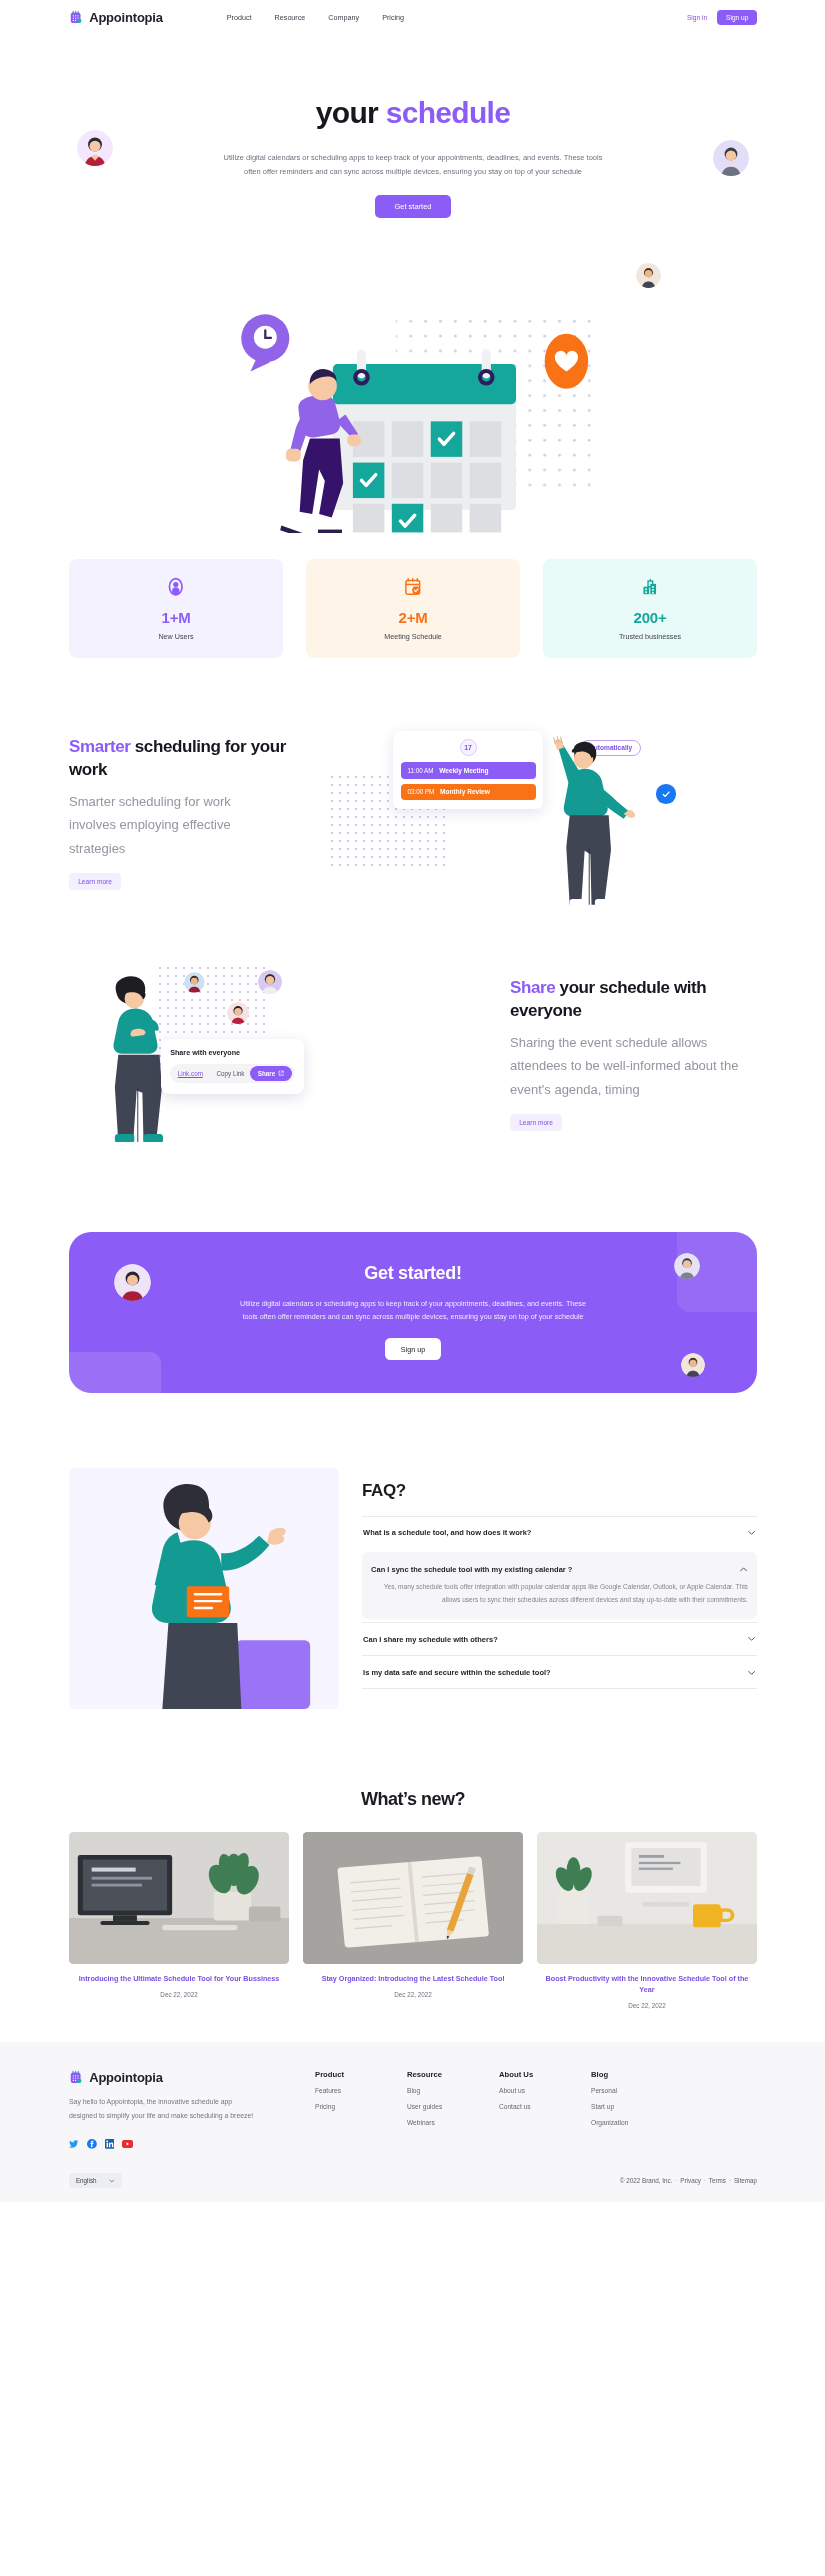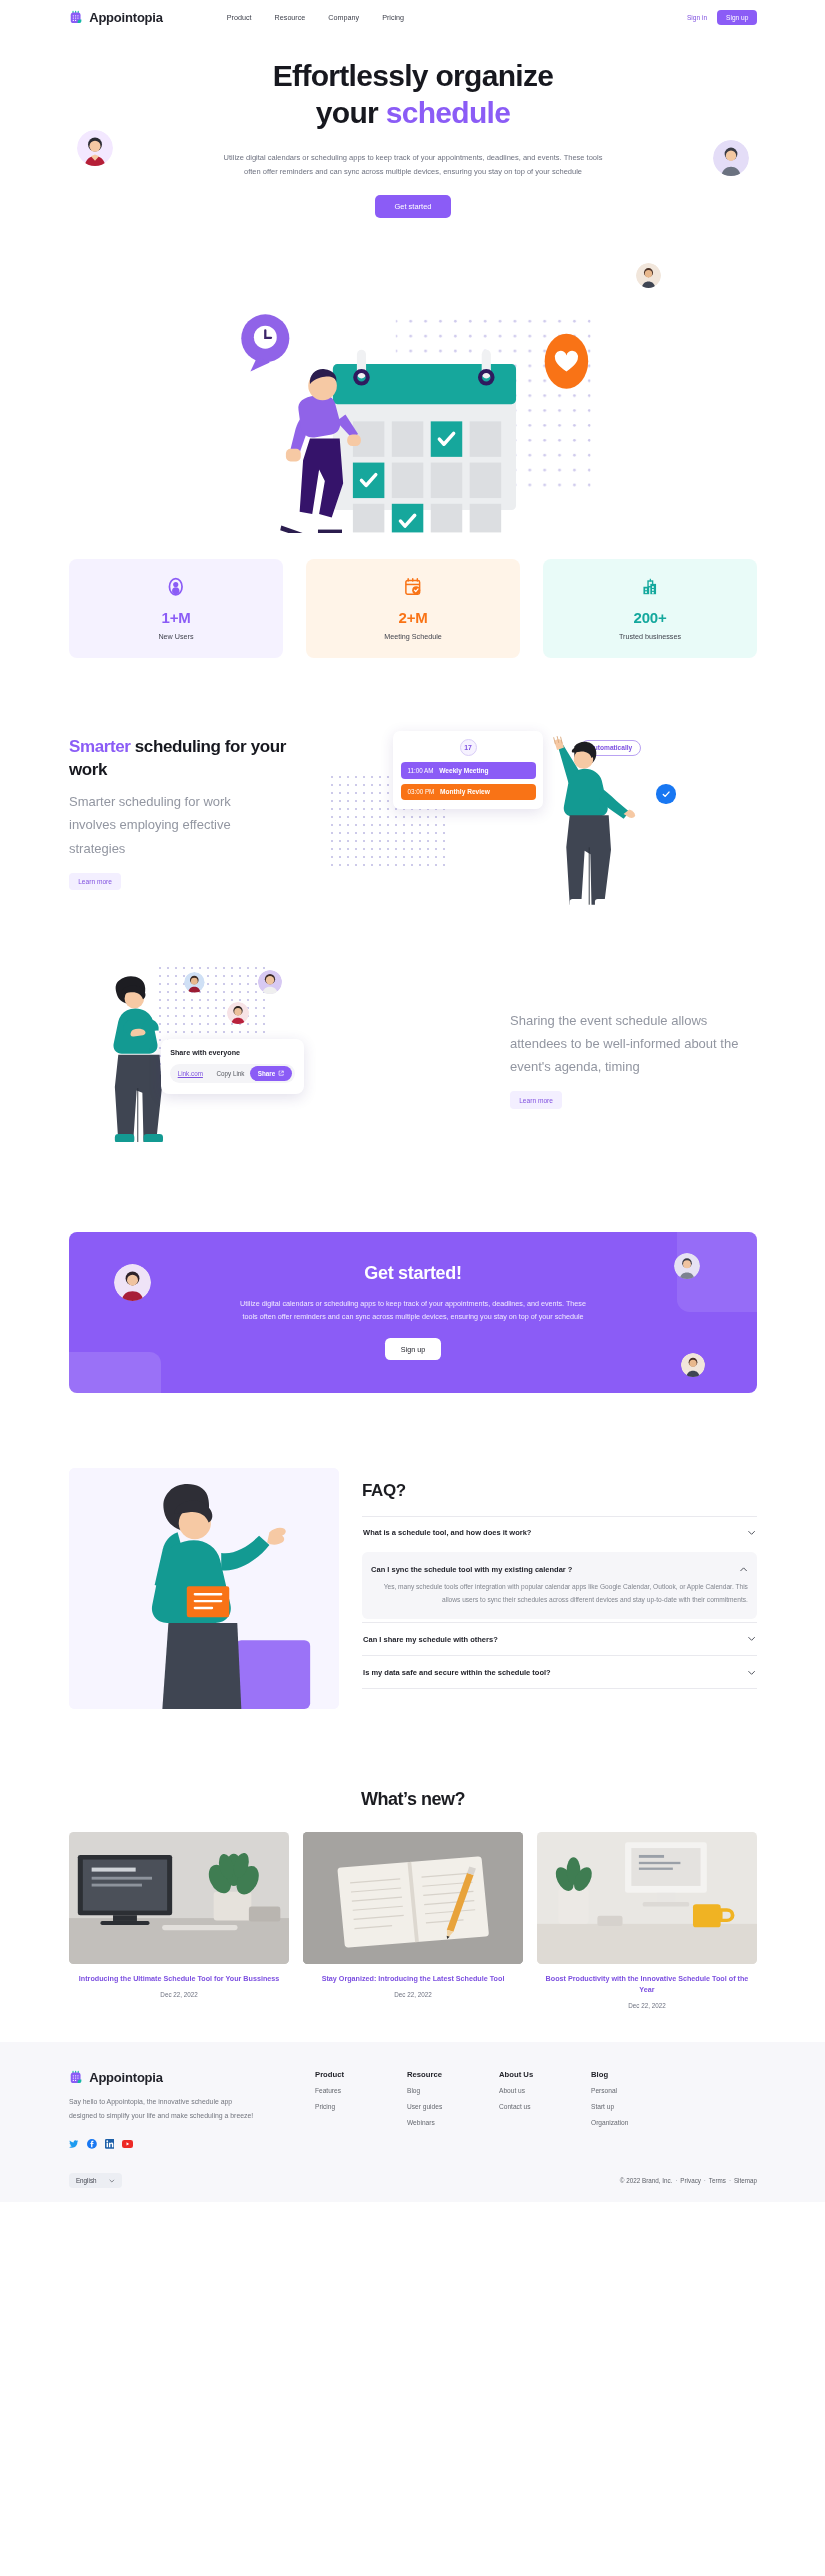--- a/index.html
+++ b/index.html
@@ -129,21 +129,21 @@
   .share-btn {
     background: #8b5cf6; color: #fff; border: none; border-radius: 10.3px;
     padding: 4px 7.5px; font-size: 6.3px; font-weight: 700; cursor: pointer;
     display: flex; align-items: center; gap: 2.9px; font-family: inherit;
   }
   .mini-av { position: absolute; border-radius: 50%; overflow: hidden; }
 
   
   .cta-outer { padding: 0 69px; }
   .cta {
-    position: relative; background: #8b5cf6; border-radius: 8px;
+    position: relative; background: #8b5cf6; border-radius: 22px;
     padding: 31px 23px 33px; text-align: center; color: #fff; overflow: hidden;
   }
   .cta h2 { font-size: 18px; font-weight: 800; letter-spacing: -0.3px; }
   .cta p { margin: 12.6px auto 0; width: 356px; font-size: 7.2px; line-height: 1.85; color: #f2ecff; }
   .cta-btn {
     margin-top: 15px; background: #fff; color: #22232b; border: none;
     border-radius: 5.2px; padding: 6.3px 16px; font-size: 7.2px; cursor: pointer;
     font-family: inherit;
   }
   .cta-blob-1 {
@@ -255,21 +255,21 @@
     </div>
 
     <div class="nav-right">
       <span class="signin">Sign in</span>
       <button class="signup-btn">Sign up</button>
     </div>
   </div>
 
   <div class="hero">
     <h1>
-      <span>Effortlessly organize</span><br>
+      <br>
       <span>your </span><span class="accent">schedule</span>
     </h1>
     <p class="hero-sub">Utilize digital calendars or scheduling apps to keep track of your appointments, deadlines, and events. These tools often offer reminders and can sync across multiple devices, ensuring you stay on top of your schedule</p>
     <button class="get-started-btn">Get started</button>
 
     
     <div class="hero-avatar av-a">
       <svg width="36" height="36" viewBox="0 0 62 62">
         <circle cx="31" cy="31" r="31" fill="#f3e8ff"></circle>
         <circle cx="31" cy="25" r="12" fill="#2b2b33"></circle>
@@ -525,20 +525,23 @@
                   <path d="M7 2h3v3M10 2L5.6 6.4" stroke="#fff" stroke-width="1.3" fill="none" stroke-linecap="round"></path>
                 </svg>
               </span>
             </button>
           </div>
         </div>
       </div>
     </div>
 
     <div class="feature-text">
+      <h2>
+        <span class="accent">Share</span><span> your schedule with everyone</span>
+      </h2>
       <p style="width:229px">Sharing the event schedule allows attendees to be well-informed about the event's agenda, timing</p>
       <button class="learn-btn">Learn more</button>
     </div>
   </div>
 
   <div class="cta-outer" style="margin-top:86px;">
     <div class="cta">
       <div class="cta-blob-1"></div>
       <div class="cta-blob-2"></div>
 

